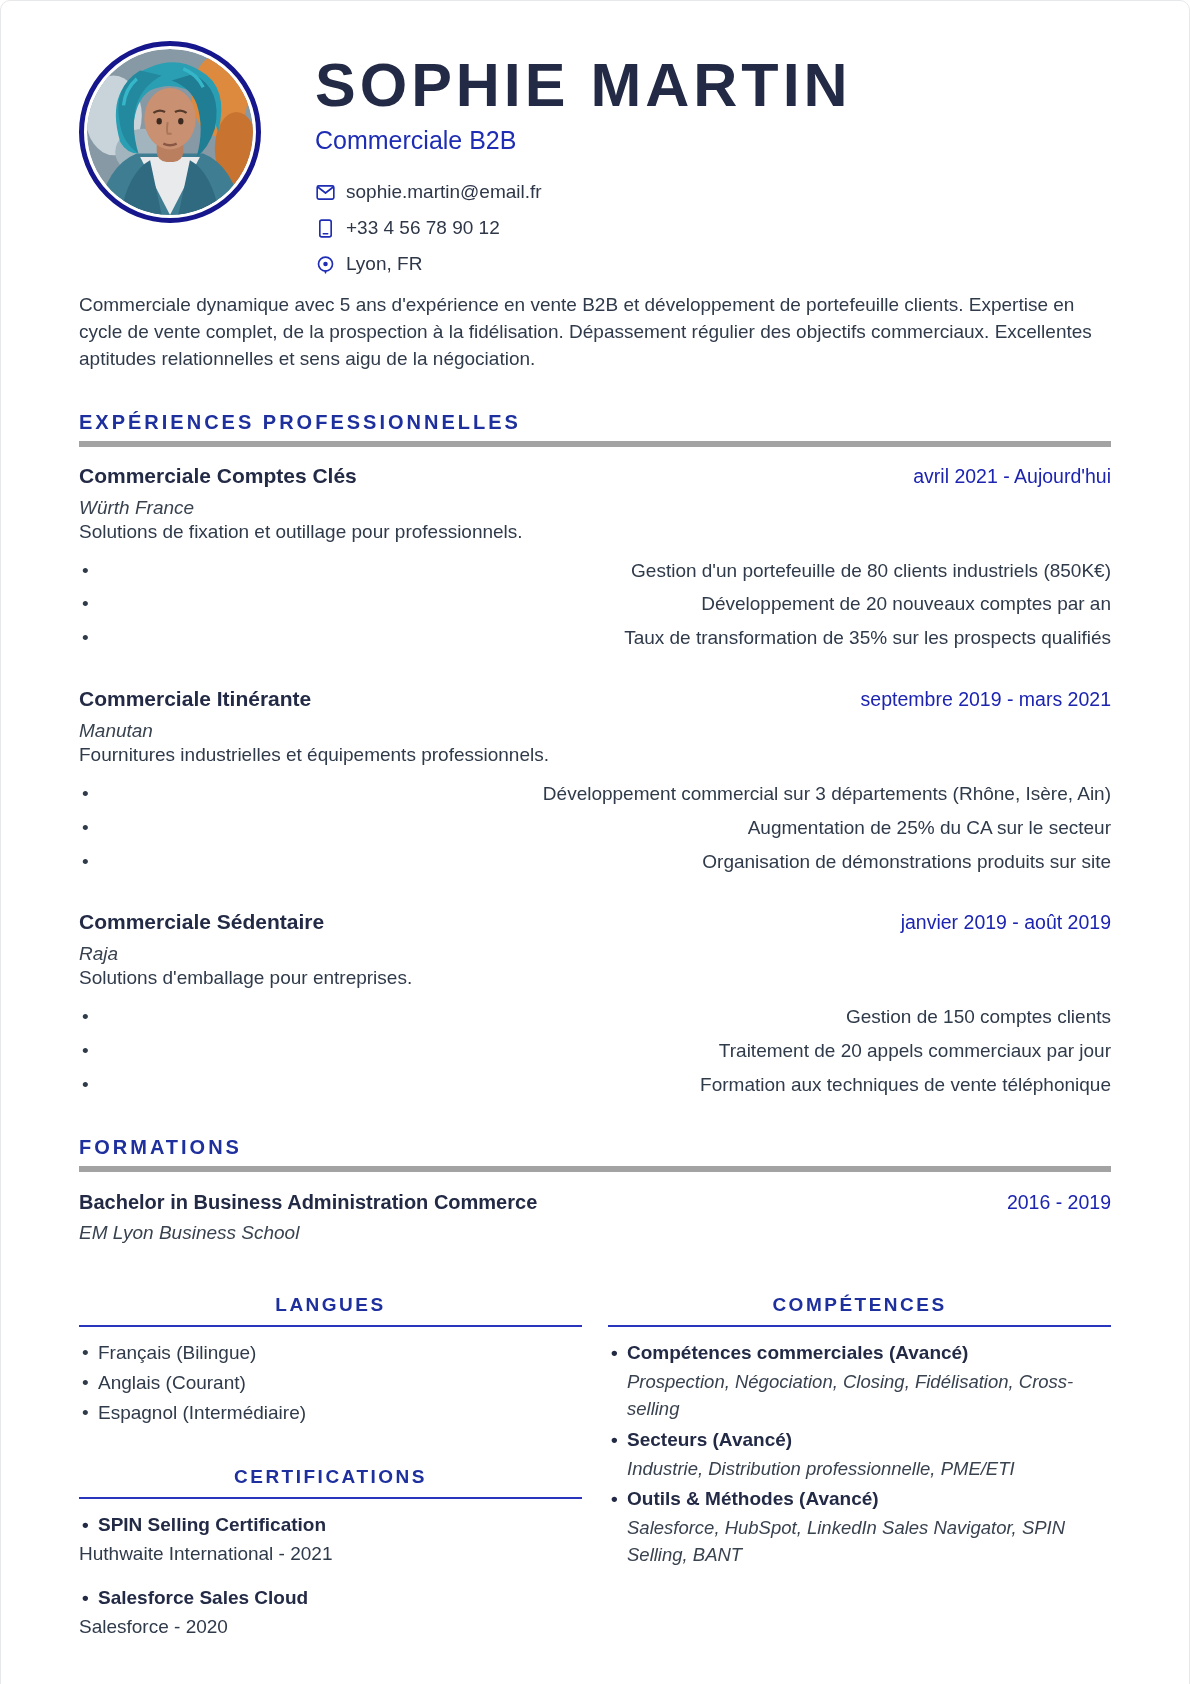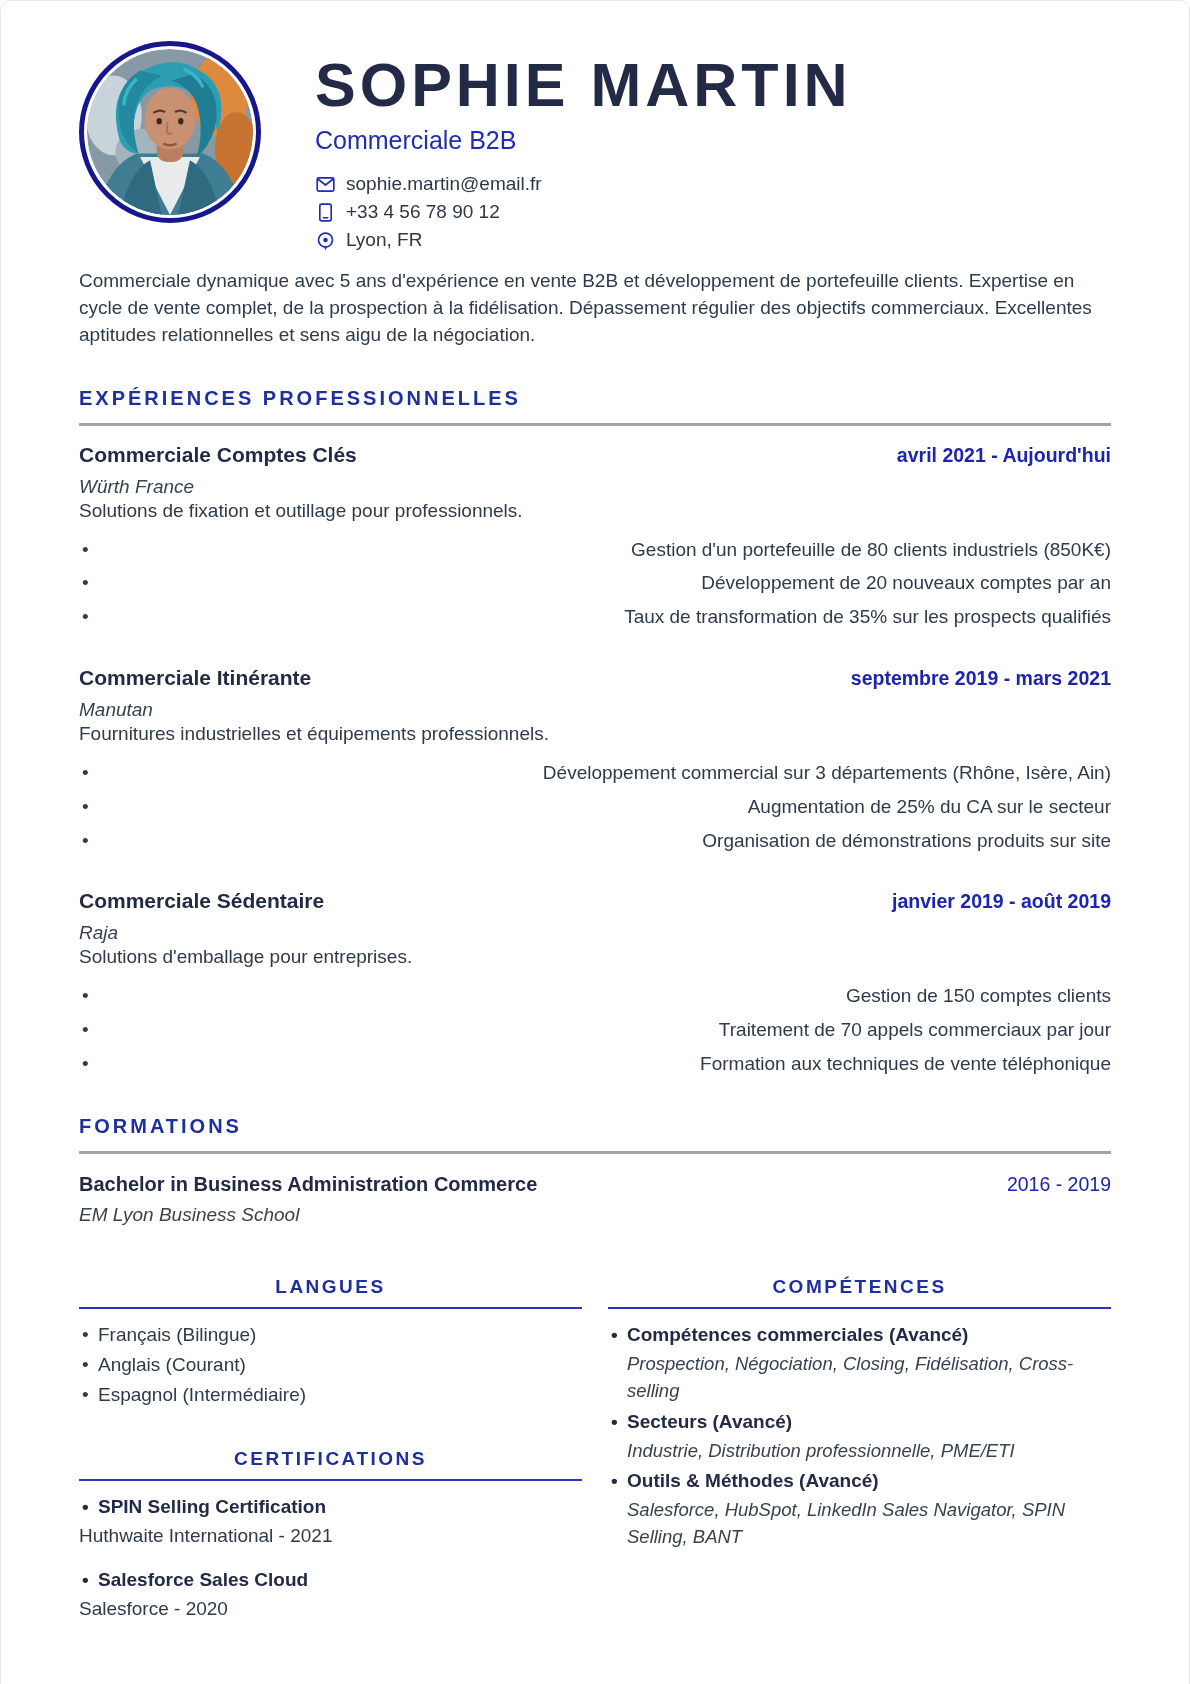--- a/index.html
+++ b/index.html
@@ -20,39 +20,39 @@
   }
   .avatar-ring svg { width:100%; height:100%; border-radius:50%; display:block; }
 
   .id-block { padding-top:12px; }
   .person-name {
     font-size:61px; font-weight:800; letter-spacing:4px;
     color:#232a45; line-height:1.05; white-space:nowrap;
   }
   .person-role { font-size:25px; font-weight:500; color:#1e2db4; margin-top:9px; }
 
-  .contacts { margin-top:18px; display:flex; flex-direction:column; gap:6px; }
+  .contacts { margin-top:26px; display:flex; flex-direction:column; gap:14px; }
   .contact-row { display:flex; align-items:center; gap:10px; font-size:19px; color:#2e3748; }
   .contact-row .cicon { width:21px; height:21px; display:inline-flex; }
   .contact-row .cicon svg { width:100%; height:100%; }
 
   .summary { margin-top:16px; font-size:19px; line-height:1.43; color:#2f3a4a; }
 
   
   .section { margin-top:38px; }
   .section-title {
     font-size:20px; font-weight:700; letter-spacing:3px; color:#1e2f9e;
-    padding-bottom:13px; border-bottom:3px solid #a3a3a3;
+    padding-bottom:7px; border-bottom:6px solid #a3a3a3;
   }
 
   .job { margin-top:17px; margin-bottom:36px; }
   .job:last-child { margin-bottom:17px; }
   .row-between { display:flex; justify-content:space-between; align-items:baseline; }
   .job-role { font-size:21px; font-weight:700; color:#232a45; }
-  .job-dates { font-size:19.5px; font-weight:700; color:#1c24b0; }
+  .job-dates { font-size:19.5px; font-weight:400; color:#1c24b0; }
   .job-company { font-size:19px; font-style:italic; color:#39424f; margin-top:9px; }
   .job-desc { font-size:19px; color:#2f3a4a; margin-top:2px; }
 
   ul.bullets { list-style:none; margin-top:15px;text-align:right; }
   ul.bullets li {
     font-size:19px; color:#2f3a4a; line-height:1.36;
     position:relative; padding-left:19px; margin-bottom:8px;
   }
   ul.bullets li::before { content:"•"; position:absolute; left:3px; top:0; color:#2f3a4a; }
 
@@ -207,21 +207,21 @@
 
     <div class="job">
       <div class="row-between">
         <span class="job-role">Commerciale Sédentaire</span>
         <span class="job-dates">janvier 2019 - août 2019</span>
       </div>
       <div class="job-company">Raja</div>
       <div class="job-desc">Solutions d'emballage pour entreprises.</div>
       <ul class="bullets">
         <li>Gestion de 150 comptes clients</li>
-        <li>Traitement de 70 appels commerciaux par jour</li>
+        <li>Traitement de 20 appels commerciaux par jour</li>
         <li>Formation aux techniques de vente téléphonique</li>
       </ul>
     </div>
   </div>
 
   <div class="section">
     <div class="section-title">FORMATIONS</div>
     <div class="edu">
       <div class="row-between">
         <span class="edu-degree">Bachelor in Business Administration Commerce</span>

